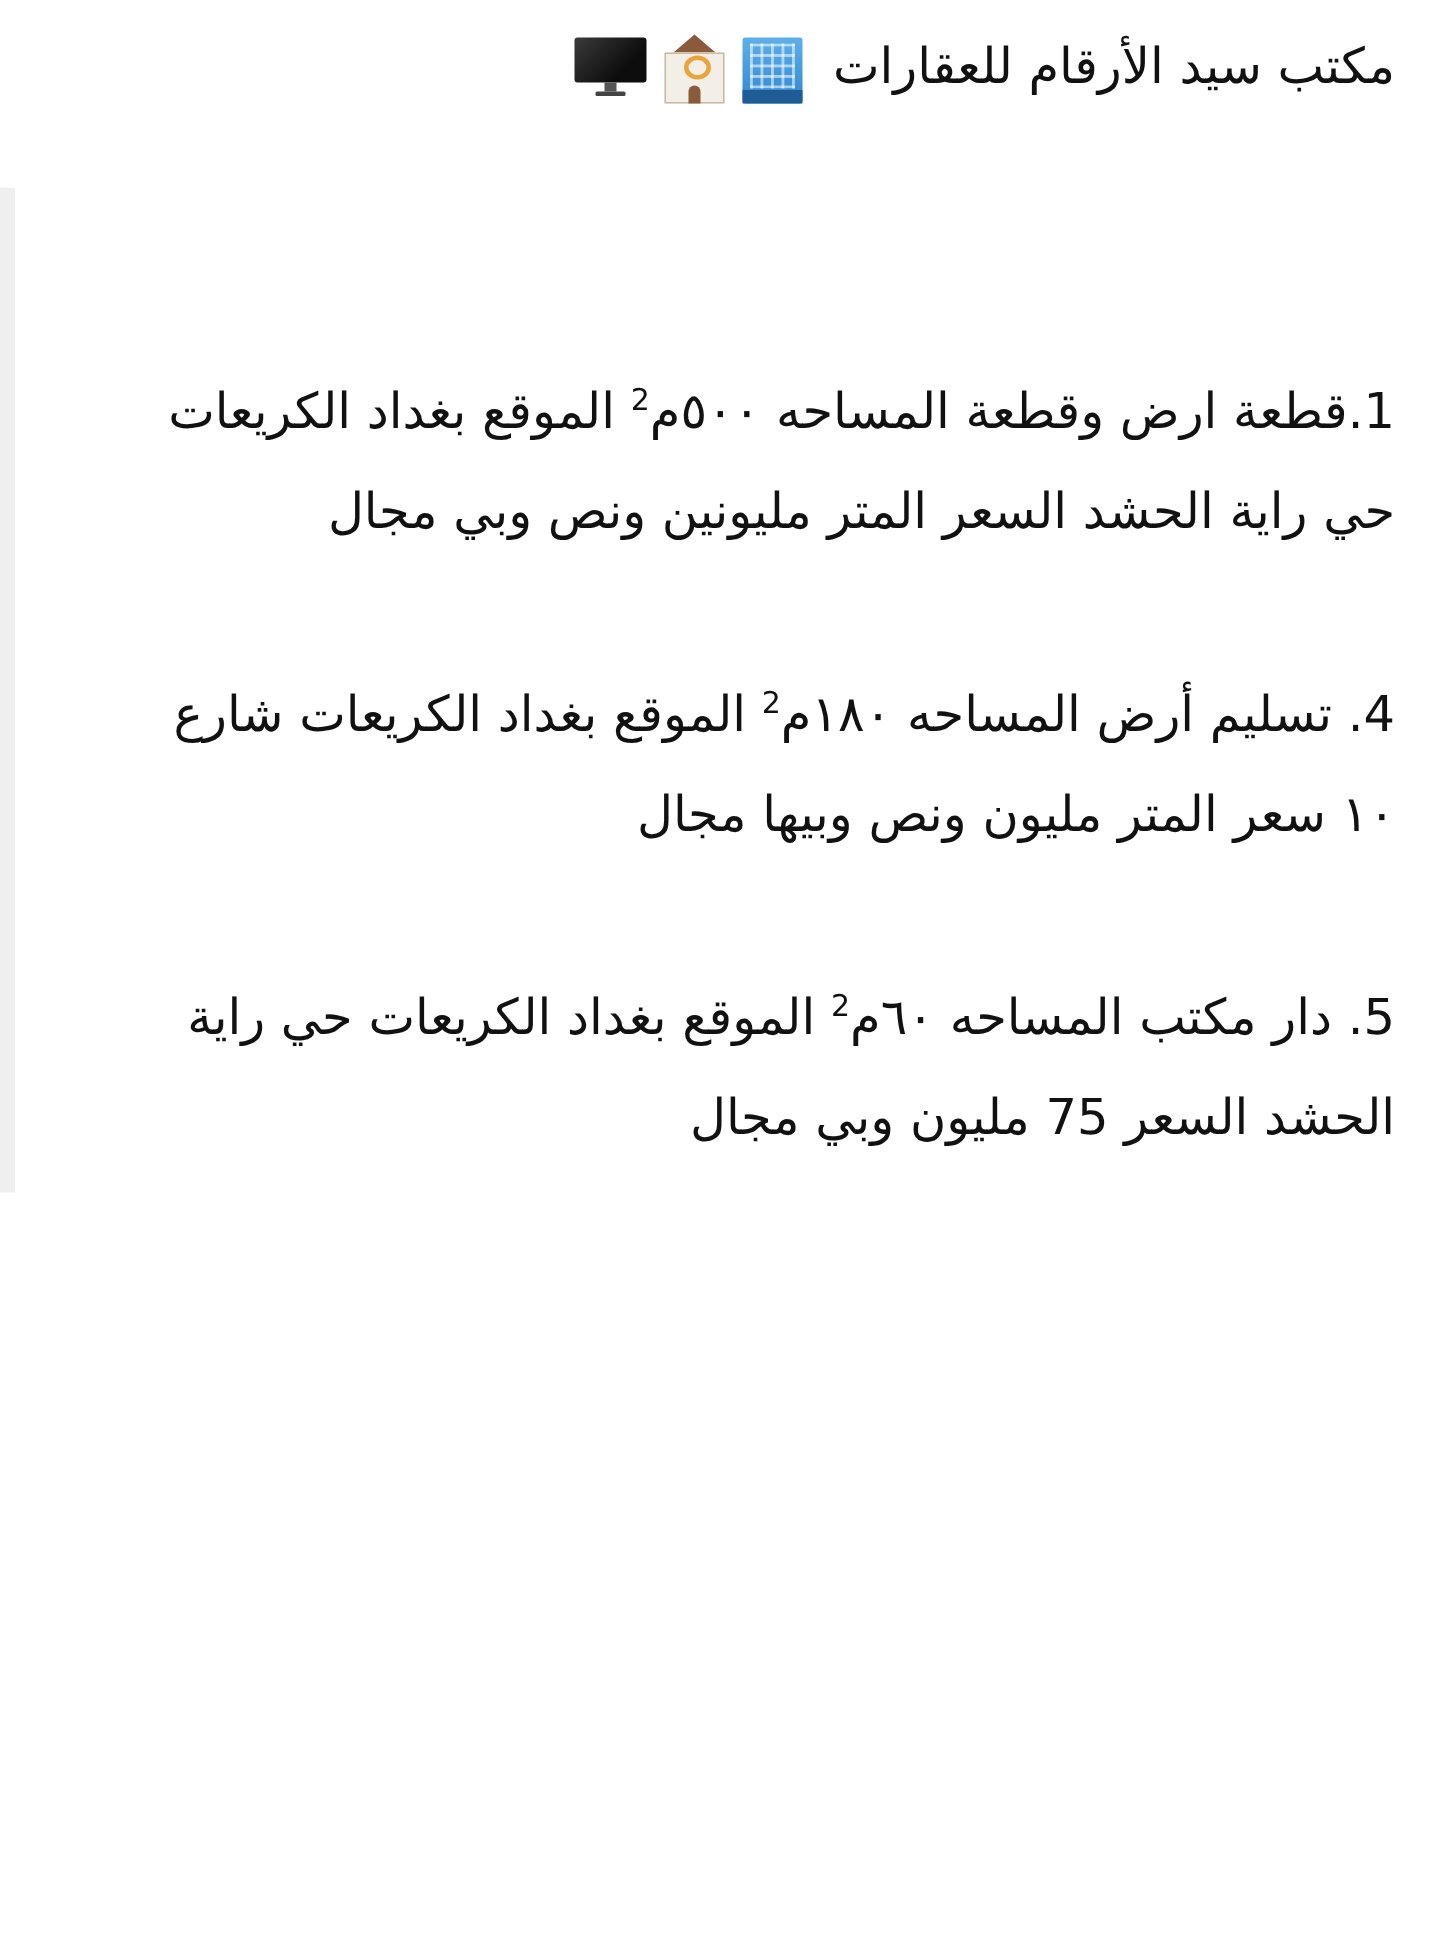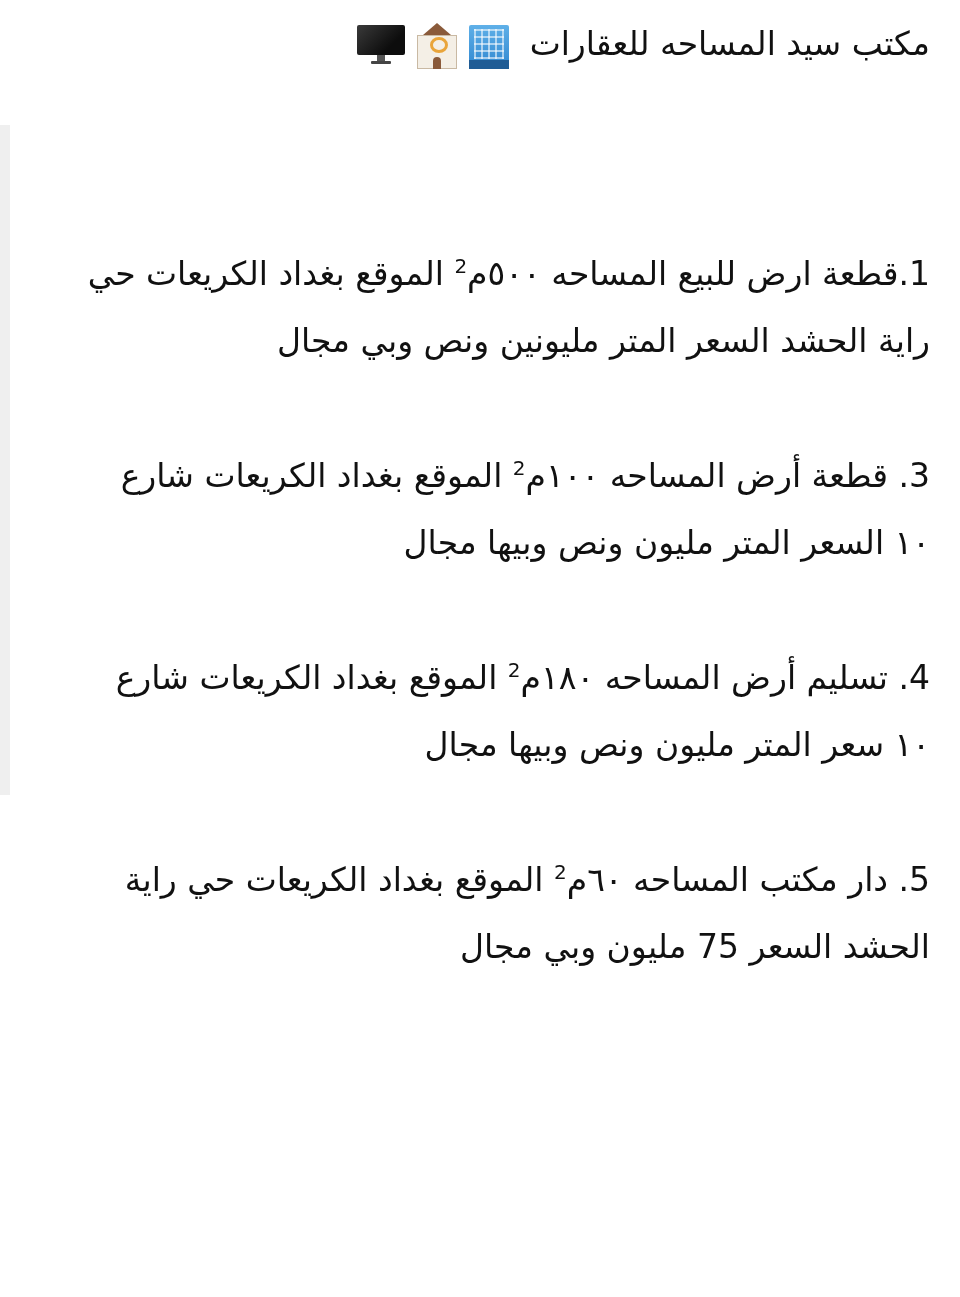--- a/index.html
+++ b/index.html
@@ -147,43 +147,40 @@
       unicode-bidi: isolate;
     }
   </style>
 </head>
 <body>
 
 <div class="side-strip"></div>
 
 <div class="content">
   <div class="header-line">
-    <span>مكتب سيد المساحه للعقارات</span>
+    <span>مكتب سيد الأرقام للعقارات</span>
     <span class="emoji-row">
       <span class="emoji office"></span>
       <span class="emoji post">
         <span class="roof"></span>
         <span class="body"></span>
         <span class="horn"></span>
         <span class="door"></span>
       </span>
       <span class="emoji desktop">
         <span class="screen"></span>
         <span class="stand"></span>
         <span class="base"></span>
       </span>
     </span>
   </div>
 
   <div class="items">
     <p class="item">
-      <span class="num">1.</span><span>قطعة ارض للبيع المساحه ٥٠٠م</span><sup>2</sup><span> الموقع بغداد الكريعات حي راية الحشد  السعر المتر مليونين ونص وبي مجال</span>
-    </p>
-    <p class="item">
-      <span class="num">3. </span><span>قطعة أرض المساحه ١٠٠م</span><sup>2</sup><span> الموقع بغداد الكريعات شارع ١٠ السعر المتر مليون ونص وبيها مجال</span>
+      <span class="num">1.</span><span>قطعة ارض وقطعة المساحه ٥٠٠م</span><sup>2</sup><span> الموقع بغداد الكريعات حي راية الحشد  السعر المتر مليونين ونص وبي مجال</span>
     </p>
     <p class="item">
       <span class="num">4. </span><span>تسليم أرض المساحه ١٨٠م</span><sup>2</sup><span> الموقع بغداد الكريعات شارع ١٠ سعر المتر مليون ونص وبيها مجال</span>
     </p>
     <p class="item">
       <span class="num">5. </span><span>دار مكتب المساحه ٦٠م</span><sup>2</sup><span> الموقع بغداد الكريعات حي راية الحشد السعر 75 مليون وبي مجال</span>
     </p>
   </div>
 </div>
 

